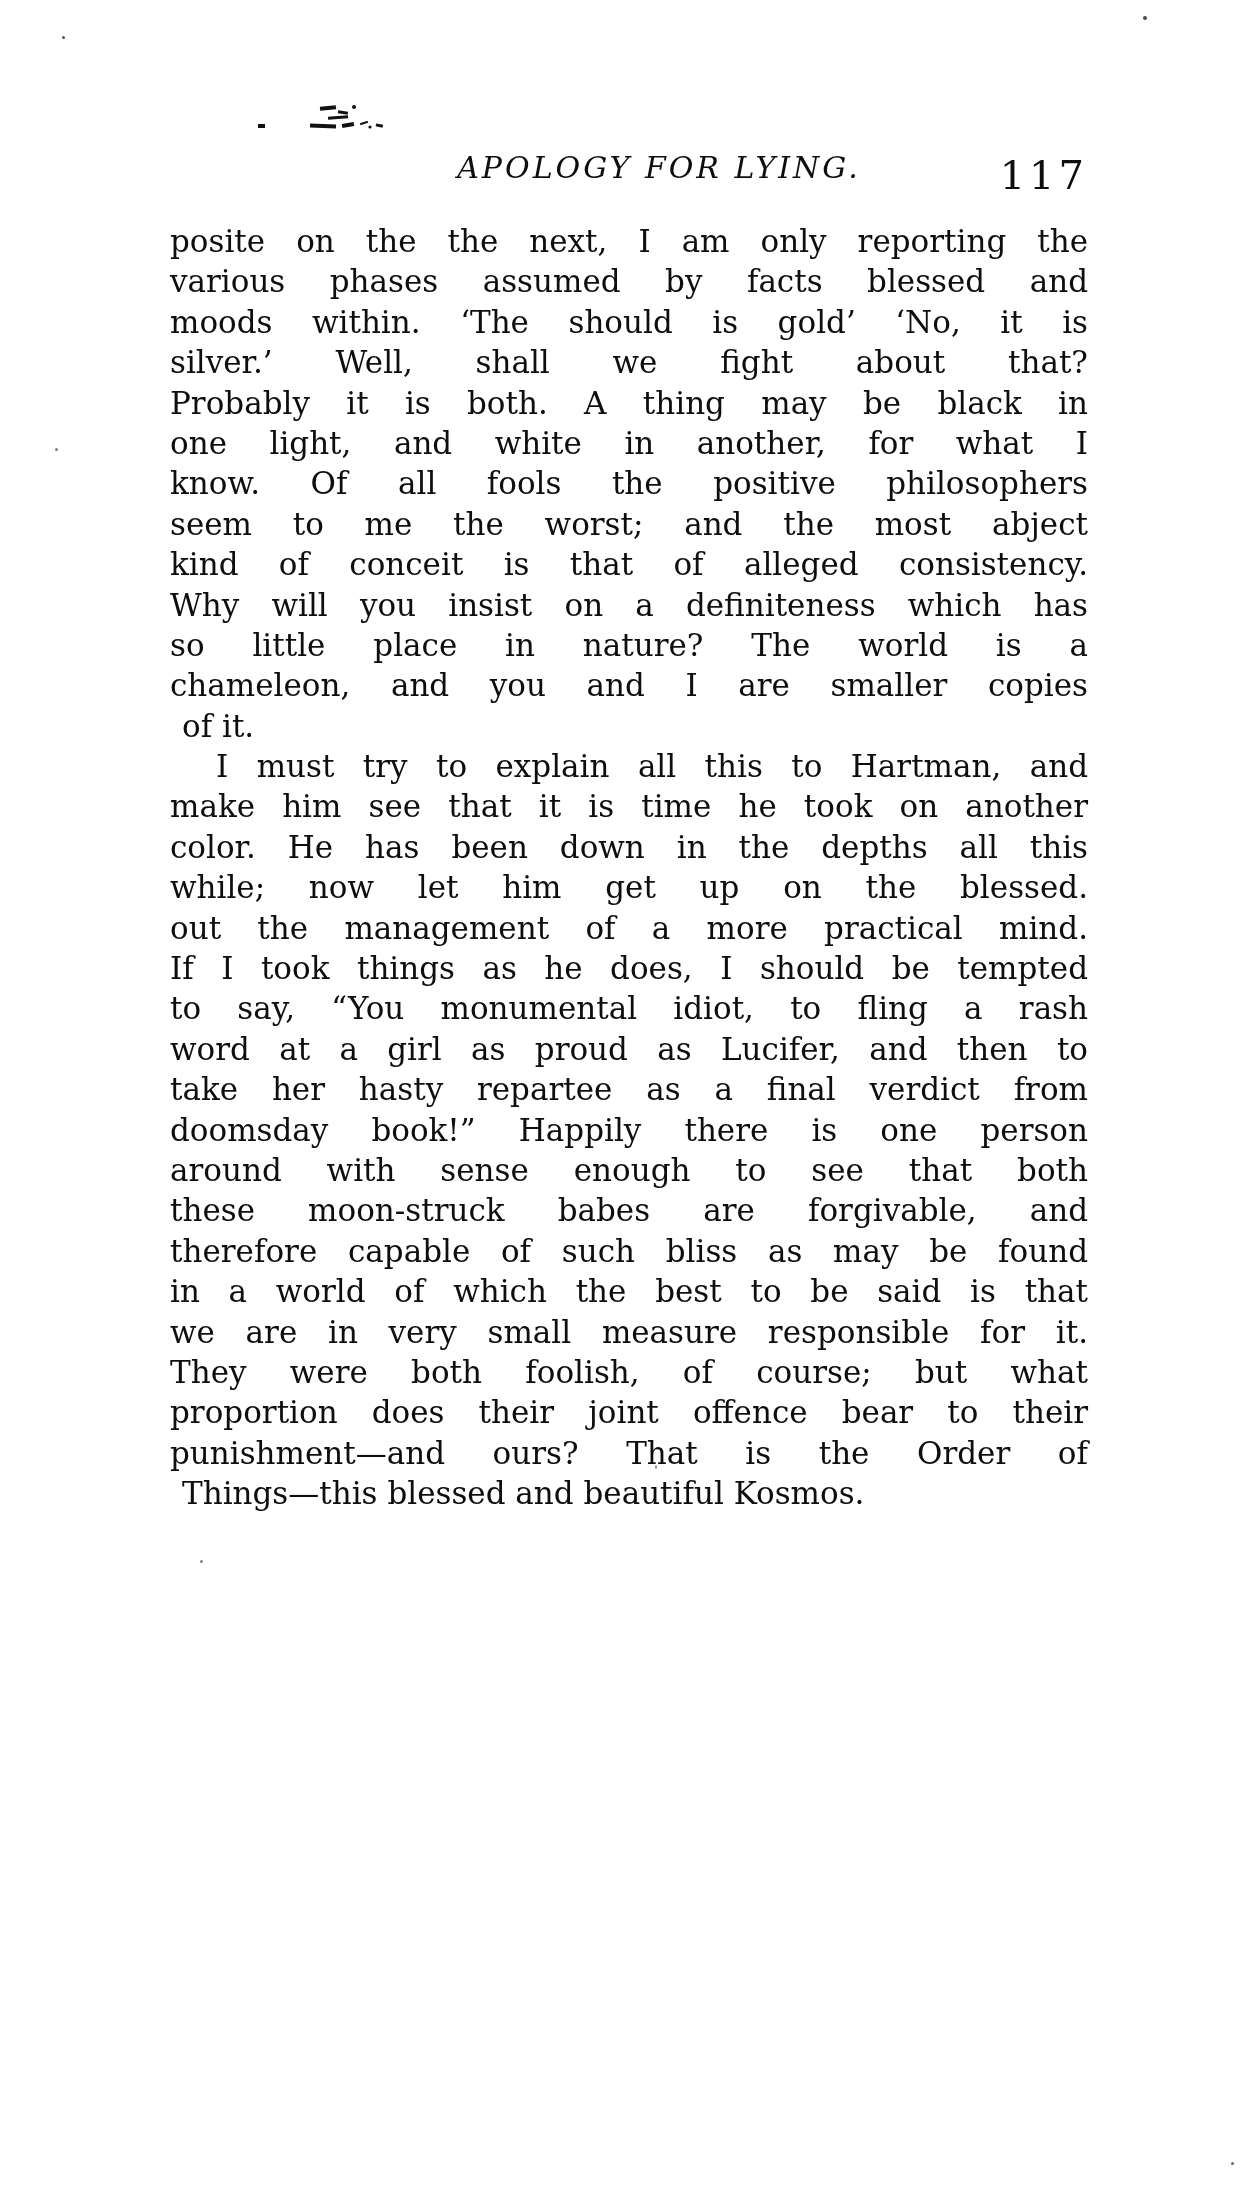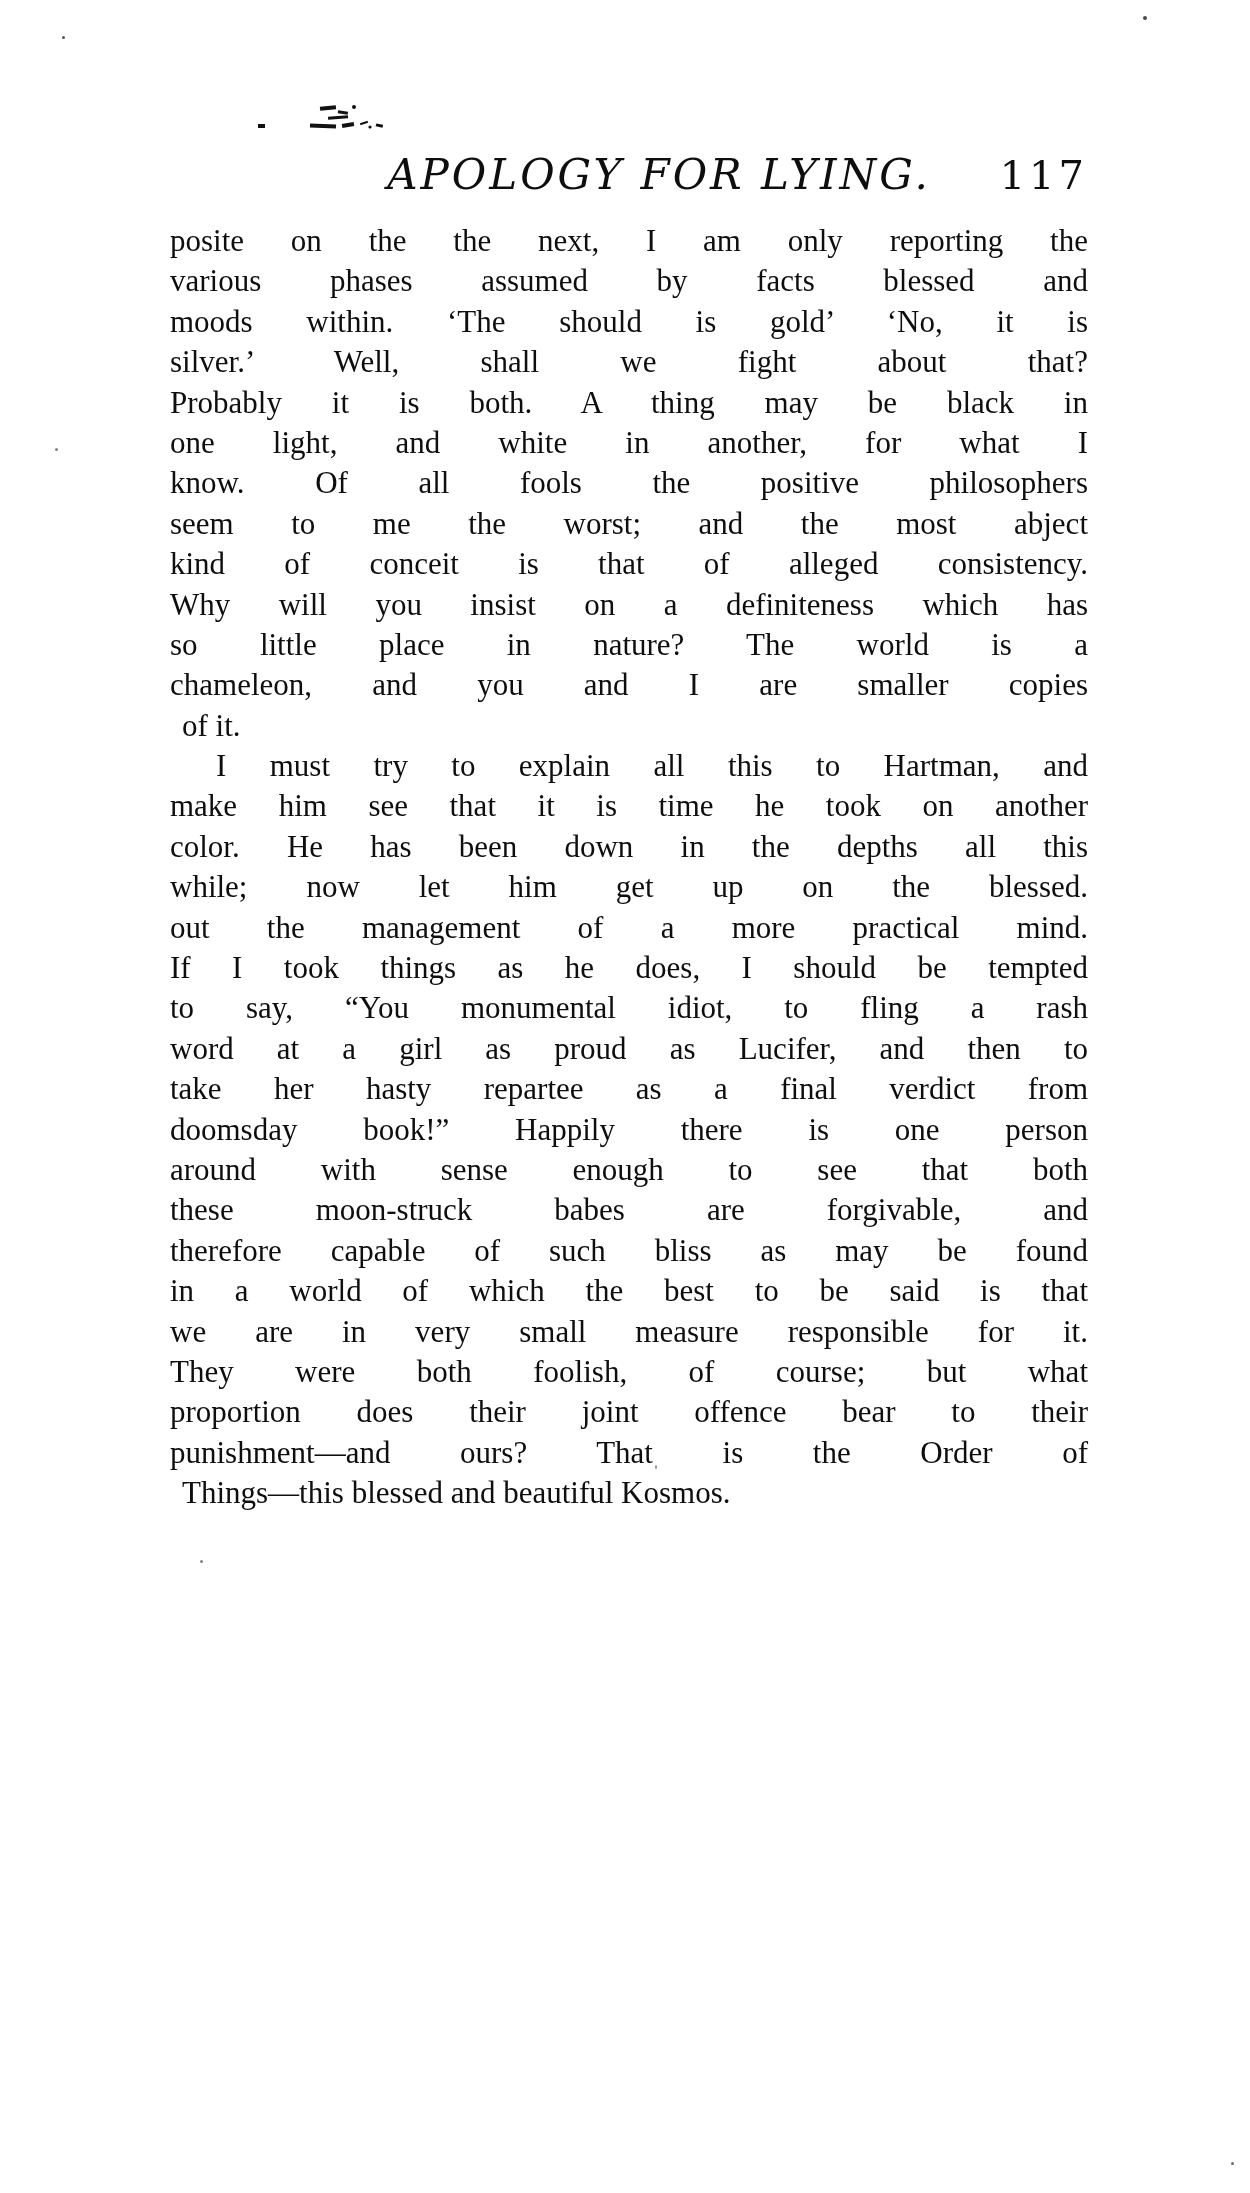--- a/index.html
+++ b/index.html
@@ -27,42 +27,42 @@
     width: 918px;
     height: 46px;
   }
   .running-title {
     position: absolute;
     left: 0;
     right: 0;
     top: 0;
     text-align: center;
     font-style: italic;
-    font-size: 42px;
+    font-size: 30px;
     letter-spacing: 3px;
     padding-left: 60px; 
     white-space: nowrap;
   }
   .page-number {
     position: absolute;
     right: 0;
     top: 2px;
     font-size: 40px;
     letter-spacing: 4px;
     font-variant-numeric: oldstyle-nums;
   }
   .text-block {
     position: absolute;
     left: 170px;
     top: 221px;
     width: 918px;
     font-size: 31px;
     line-height: 40.4px;
   }
-  .paragraph { margin: 0; padding: 0; font-family: Liberation Serif, serif; }
+  .paragraph { margin: 0; padding: 0; }
   .line {
     text-align: justify;
     text-align-last: justify;
     white-space: normal;
     height: 40.4px;
     overflow: visible;
   }
   .line.para-end {
     text-align-last: left;
     margin-left: 12px;

